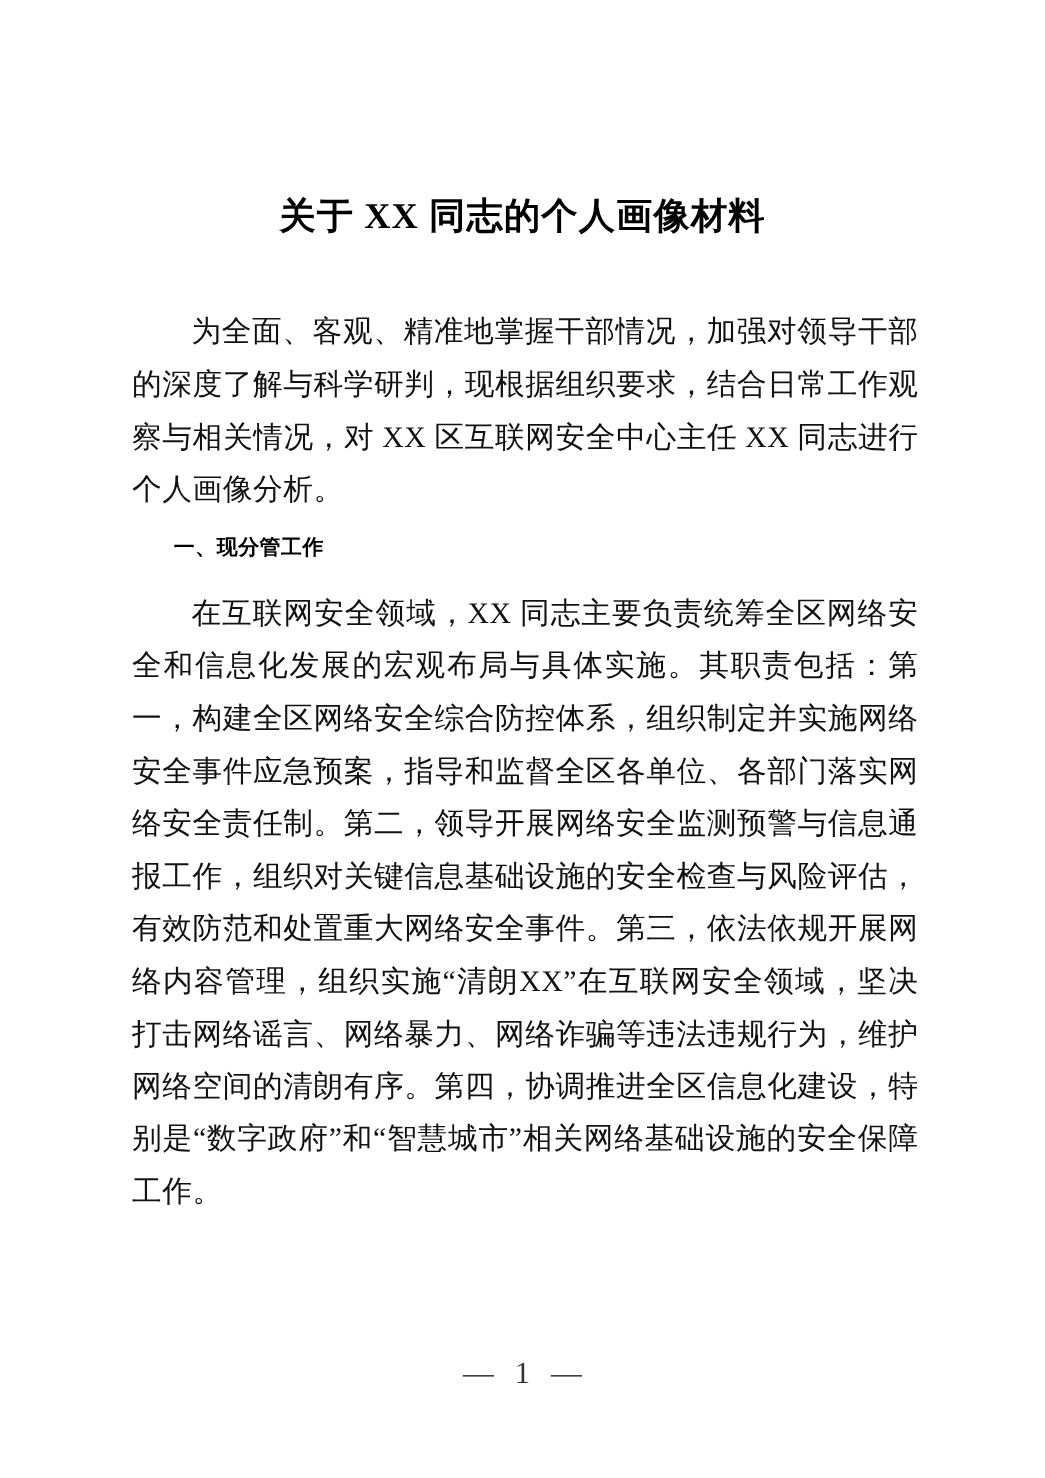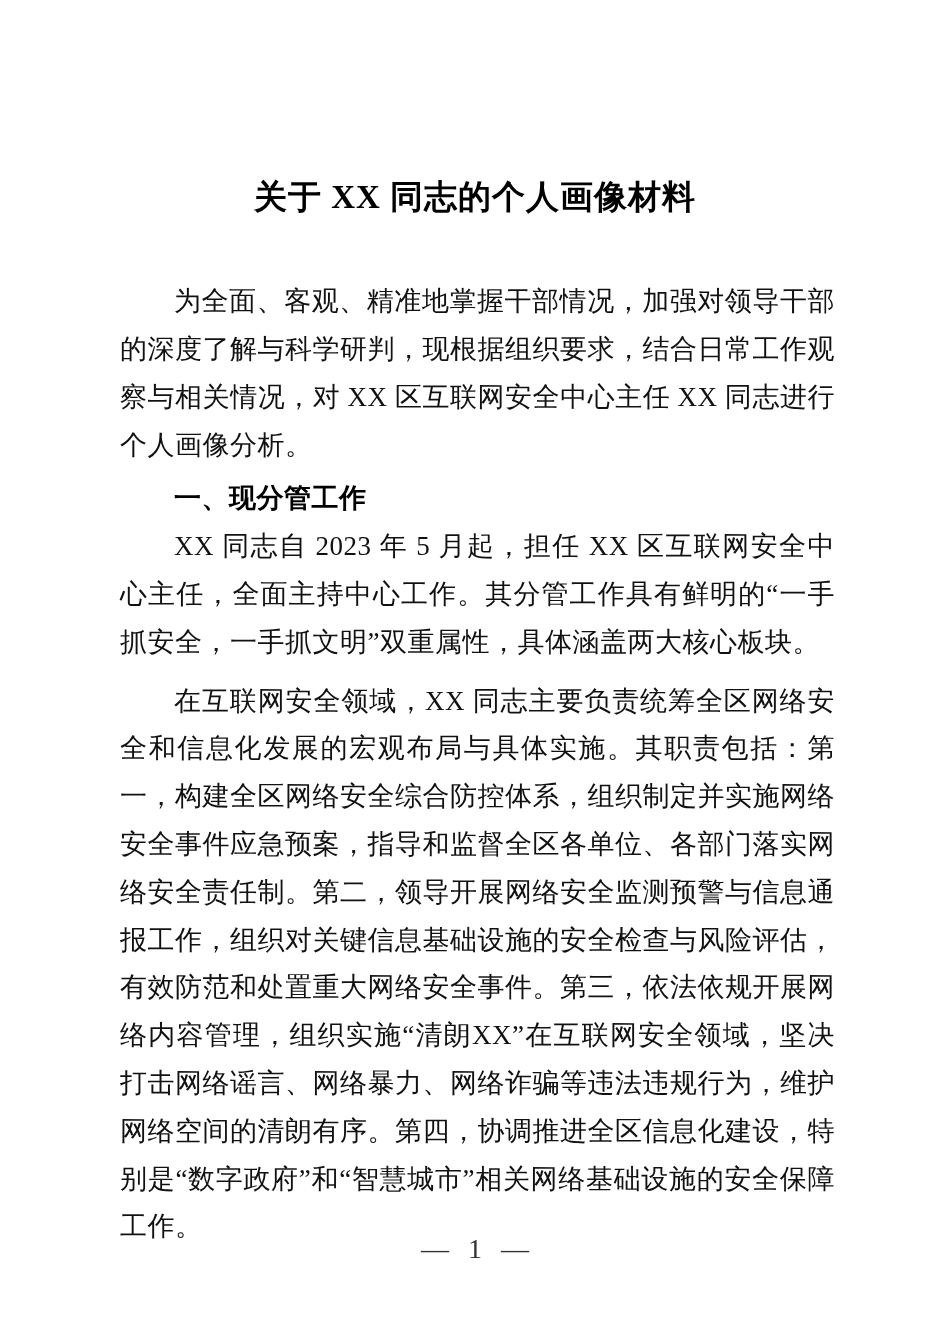--- a/index.html
+++ b/index.html
@@ -43,21 +43,21 @@
     text-indent: 2em;
   }
   .doc-body p.para-3 {
     margin-top: 11px;
   }
   .section-heading {
     margin: 6px 0 0 0;
     padding: 0;
     text-indent: 2em;
     font-family: "Liberation Sans", "DejaVu Sans", sans-serif;
-    font-size: 27px;
+    font-size: 19px;
     line-height: 47.8px;
     font-weight: 700;
     color: #000000;
     letter-spacing: 0.5px;
   }
   .page-footer {
     position: absolute;
     left: 0;
     right: 0;
     top: 1233px;
@@ -76,21 +76,20 @@
 <div class="page">
 
   <h1 class="doc-title">关于 XX 同志的个人画像材料</h1>
 
   <div class="doc-body">
 
     <p class="para-1">为全面、客观、精准地掌握干部情况，加强对领导干部的深度了解与科学研判，现根据组织要求，结合日常工作观察与相关情况，对 XX 区互联网安全中心主任 XX 同志进行个人画像分析。</p>
 
     <h2 class="section-heading">一、现分管工作</h2>
 
-    <p class="para-2">XX 同志自 2023 年 5 月起，担任 XX 区互联网安全中心主任，全面主持中心工作。其分管工作具有鲜明的“一手抓安全，一手抓文明”双重属性，具体涵盖两大核心板块。</p>
 
     <p class="para-3">在互联网安全领域，XX 同志主要负责统筹全区网络安全和信息化发展的宏观布局与具体实施。其职责包括：第一，构建全区网络安全综合防控体系，组织制定并实施网络安全事件应急预案，指导和监督全区各单位、各部门落实网络安全责任制。第二，领导开展网络安全监测预警与信息通报工作，组织对关键信息基础设施的安全检查与风险评估，有效防范和处置重大网络安全事件。第三，依法依规开展网络内容管理，组织实施“清朗XX”在互联网安全领域，坚决打击网络谣言、网络暴力、网络诈骗等违法违规行为，维护网络空间的清朗有序。第四，协调推进全区信息化建设，特别是“数字政府”和“智慧城市”相关网络基础设施的安全保障工作。</p>
 
   </div>
 
   <div class="page-footer">— 1 —</div>
 
 </div>
 
 </body></html>

